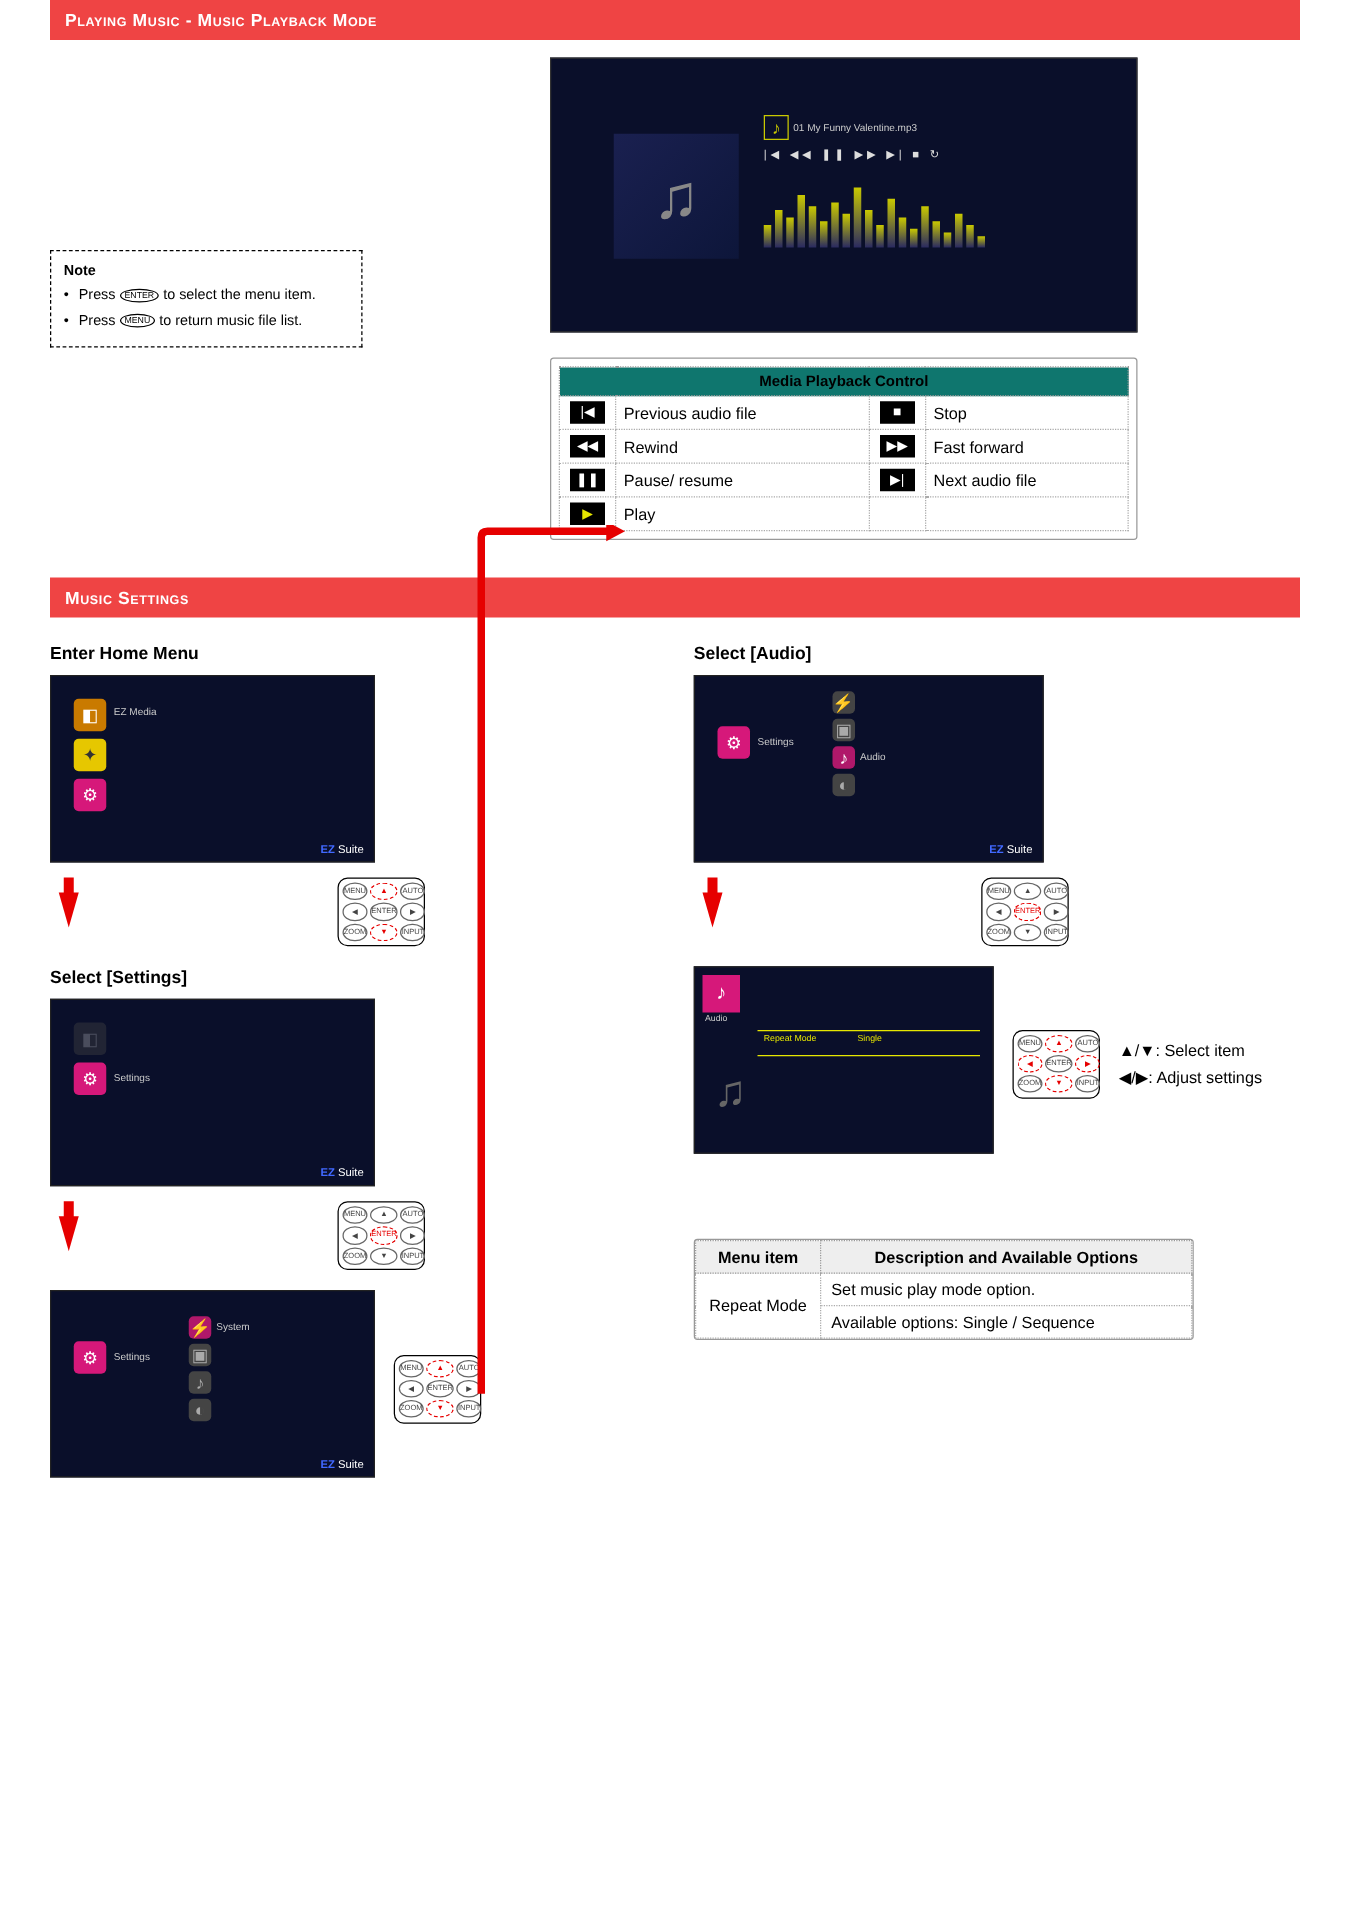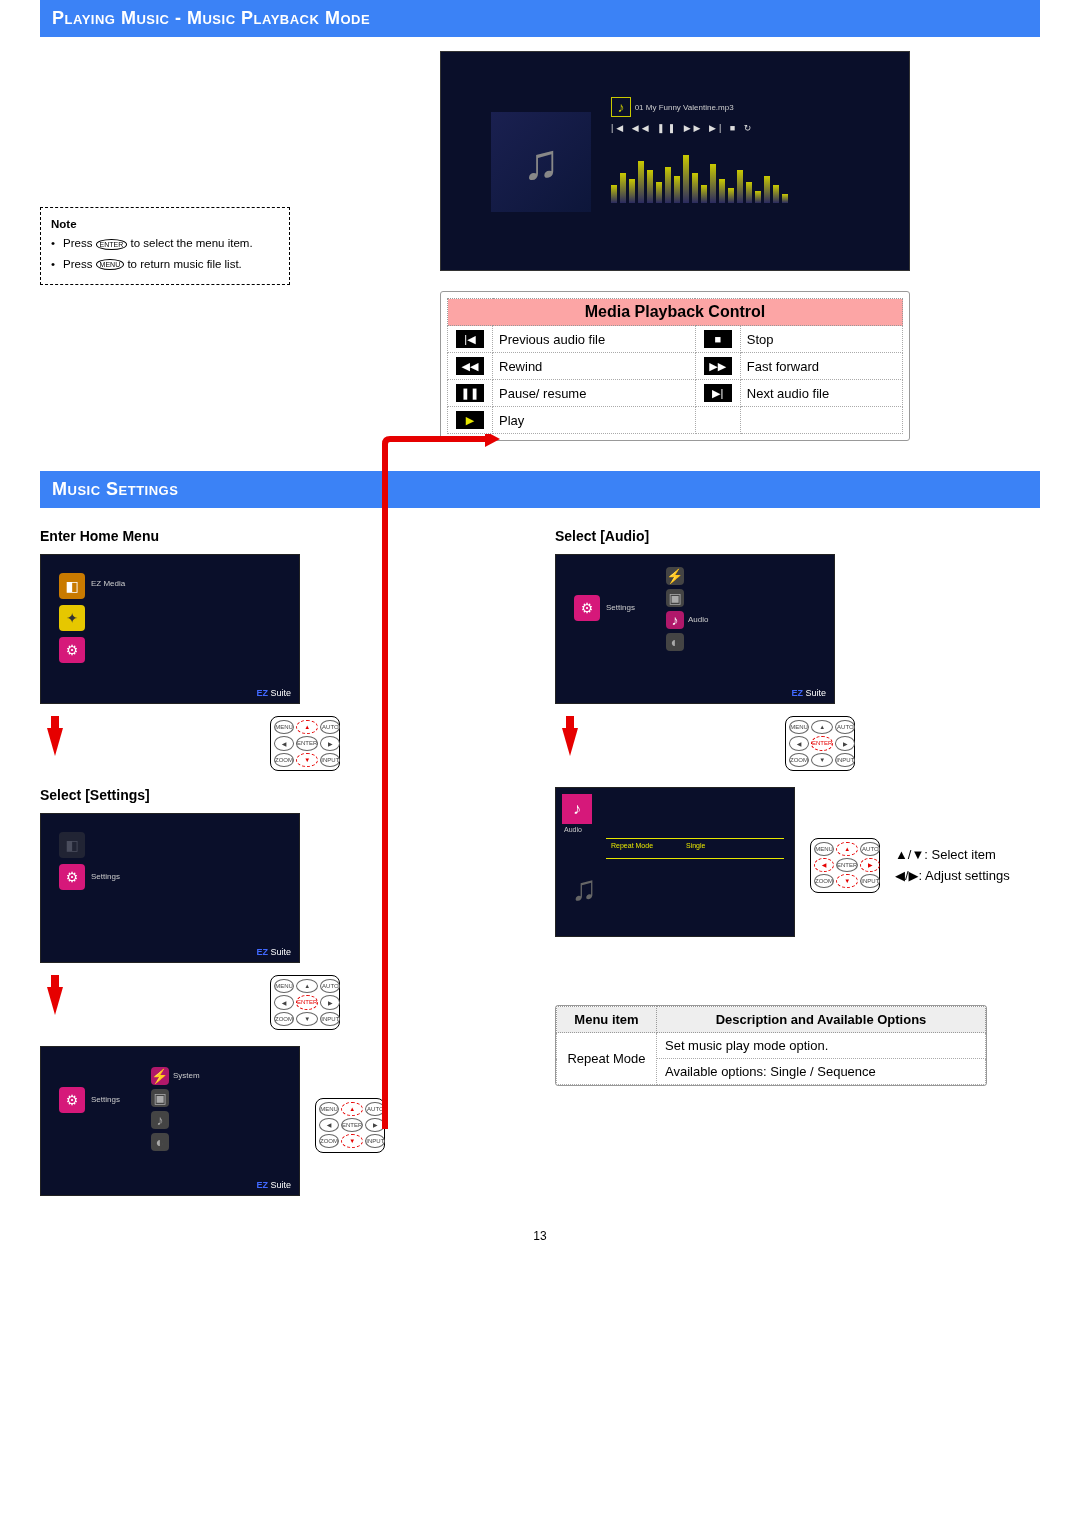--- a/index.html
+++ b/index.html
@@ -1,37 +1,37 @@
 <!DOCTYPE html>
 <html><head>
 <meta charset="utf-8">
 <style>
   * { box-sizing: border-box; margin: 0; padding: 0; }
   body { font-family: Arial, Helvetica, sans-serif; font-size: 13px; color: #000; background: #fff; width: 1080px; }
   .page { padding: 0 40px 30px 40px; }
-  .section-header { background: #3b82f6; color: #fff; padding: 8px 12px; font-weight: bold; font-size: 18px; margin-bottom: 14px; font-variant: small-caps; letter-spacing: 0.5px;}
+  .section-header { background: #ef4444; color: #fff; padding: 8px 12px; font-weight: bold; font-size: 14px; margin-bottom: 14px; font-variant: small-caps; letter-spacing: 0.5px;}
   .top-row { display: flex; gap: 20px; margin-bottom: 30px; align-items: center;}
   .note-box { border: 1.5px dashed #000; padding: 8px 10px; width: 250px; font-size: 11.5px; line-height: 1.4; }
   .note-box .note-title { font-weight: bold; margin-bottom: 3px; }
   .note-box ul { list-style: none; padding-left: 0; }
   .note-box li { position: relative; padding-left: 12px; margin-bottom: 4px; }
   .note-box li::before { content: "•"; position: absolute; left: 0; }
   .key-oval { display: inline-block; border: 1px solid #000; border-radius: 50%; font-size: 7px; padding: 1px 3px; vertical-align: middle; line-height: 1; }
   .player-area { flex: 1; }
   .player-screen { background: #0a0f2a; width: 470px; height: 220px; margin: 0 auto 20px auto; position: relative; border: 1px solid #333; }
   .album-art { position: absolute; left: 50px; top: 60px; width: 100px; height: 100px; background: linear-gradient(135deg,#1a2050,#0d163a); display:flex; align-items:center; justify-content:center; font-size:50px; color:#888;}
   .now-playing { position:absolute; left:170px; top:45px; right:20px;}
   .np-title { color:#ccc; font-size:8px; margin-bottom:22px;}
   .np-ico { display:inline-block; width:20px; height:20px; border:1px solid #c9c900; color:#c9c900; font-size:14px; text-align:center; line-height:18px; vertical-align:middle;}
   .np-controls { color:#ddd; font-size:9px; margin:6px 0; letter-spacing:3px;}
   .eq { display:flex; gap:3px; align-items:flex-end; height:60px; margin-top:10px;}
   .eq span { display:inline-block; width:6px; background:linear-gradient(#c9c900,#2a2a60);}
   .media-table-wrap { border:1px solid #999; border-radius:3px; padding:6px; width:470px; margin:0 auto;}
   .media-table { width:100%; border-collapse:collapse; font-size:13px;}
-  .media-table th { background:#fca5a5; border:1px dotted #999; padding:4px; font-size:16px;}
+  .media-table th { background:#0f766e; border:1px dotted #999; padding:4px; font-size:12px;}
   .media-table td { border:1px dotted #aaa; padding:4px 6px; vertical-align:middle;}
   .icon-cell { width:45px; text-align:center; }
   .pb-icon { display:inline-block; width:28px; height:18px; background:#000; color:#fff; font-size:11px; line-height:18px; text-align:center;}
   .pb-icon.play { background:#000; color:#e6e600;}
   .settings-area { display:flex; gap:30px; }
   .col { flex:1; }
   .step-title { font-weight:bold; font-size:14px; margin:6px 0 10px 0;}
   .tv { background:#0a0f2a; width:260px; height:150px; position:relative; margin-bottom:8px; border:1px solid #222;}
   .tv-wide { width:280px; height:150px;}
   .menu-icon { position:absolute; width:26px; height:26px; border-radius:4px; display:flex; align-items:center; justify-content:center; font-size:14px;}
@@ -43,21 +43,21 @@
   .tv-label { position:absolute; color:#ccc; font-size:8px;}
   .tv-brand { position:absolute; bottom:5px; right:8px; color:#4169ff; font-size:9px; font-weight:bold;}
   .tv-brand .s{ color:#fff; font-weight:normal;}
   .remote { width:70px; height:55px; border:1.5px solid #000; border-radius:8px; display:grid; grid-template-columns:repeat(3,1fr); grid-template-rows:repeat(3,1fr); gap:2px; padding:3px; margin:4px auto 8px auto;}
   .remote div{ border:1px solid #666; border-radius:50%; font-size:6px; display:flex; align-items:center; justify-content:center; color:#444;}
   .remote .hl{ border:1.5px dashed #e60000; color:#e60000;}
   .arrow-down { width:0; height:0; border-left:8px solid transparent; border-right:8px solid transparent; border-top:28px solid #e60000; margin:2px auto 10px auto; position:relative;}
   .arrow-down::before { content:""; position:absolute; top:-40px; left:-4px; width:8px; height:16px; background:#e60000;}
   .step-row { display:flex; align-items:center; gap:15px; margin-bottom:8px;}
   .hint-text { font-size:13px; line-height:1.6;}
-  .legend-table { border:1px solid #999; border-radius:3px; width:432px; margin-top:20px;}
+  .legend-table { border:1px solid #999; border-radius:3px; width:400px; margin-top:20px;}
   .legend-table table { width:100%; border-collapse:collapse; font-size:13px;}
   .legend-table th { background:#eee; border:1px dotted #999; padding:5px; font-weight:bold;}
   .legend-table td { border:1px dotted #aaa; padding:5px 8px;}
   .adjust-tv .audio-tab{ position:absolute; top:6px; left:6px; background:#d6187a; width:30px; height:30px; color:#fff; display:flex; align-items:center; justify-content:center; font-size:16px;}
   .adjust-tv .tab-lbl{position:absolute; top:38px; left:8px; color:#ccc; font-size:7px;}
   .adjust-tv .ybar{position:absolute; top:50px; left:50px; right:10px; height:1px; background:#e6e600;}
   .adjust-tv .ybar2{position:absolute; top:70px; left:50px; right:10px; height:1px; background:#e6e600;}
   .adjust-tv .rm{ position:absolute; top:54px; left:55px; color:#e6e600; font-size:7px;}
   .adjust-tv .sg{ position:absolute; top:54px; left:130px; color:#e6e600; font-size:7px;}
   .adjust-tv .note-ico{ position:absolute; top:80px; left:15px; color:#666; font-size:35px;}
@@ -302,14 +302,13 @@
           </tr>
           <tr>
             <td>Available options: Single / Sequence</td>
           </tr>
         </tbody>
           </table>
       </div>
     </div>
   </div>
 
-  <div class="page-num">13</div>
 </div>
 
 </body></html>

